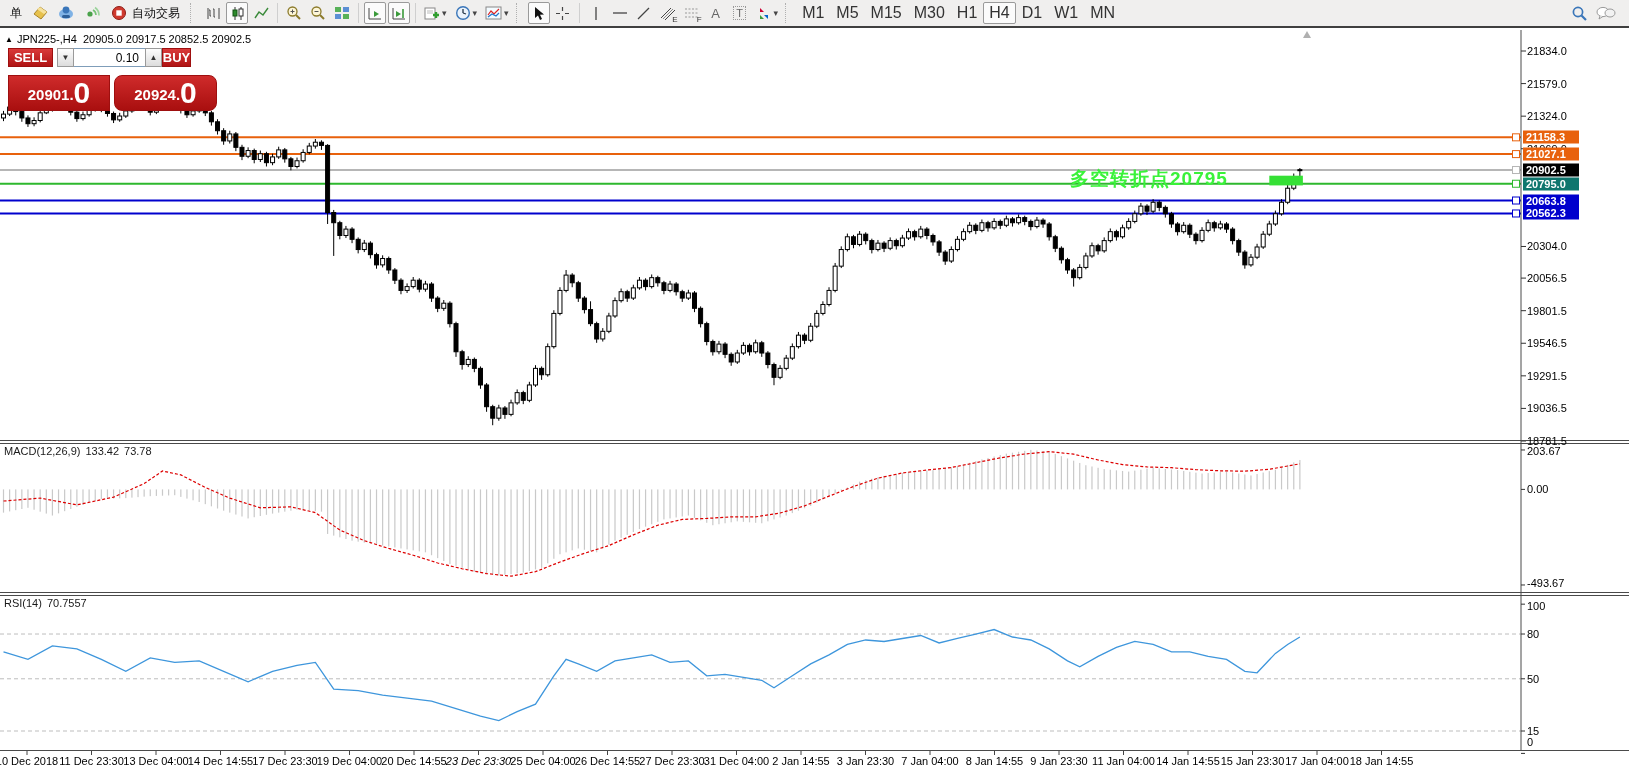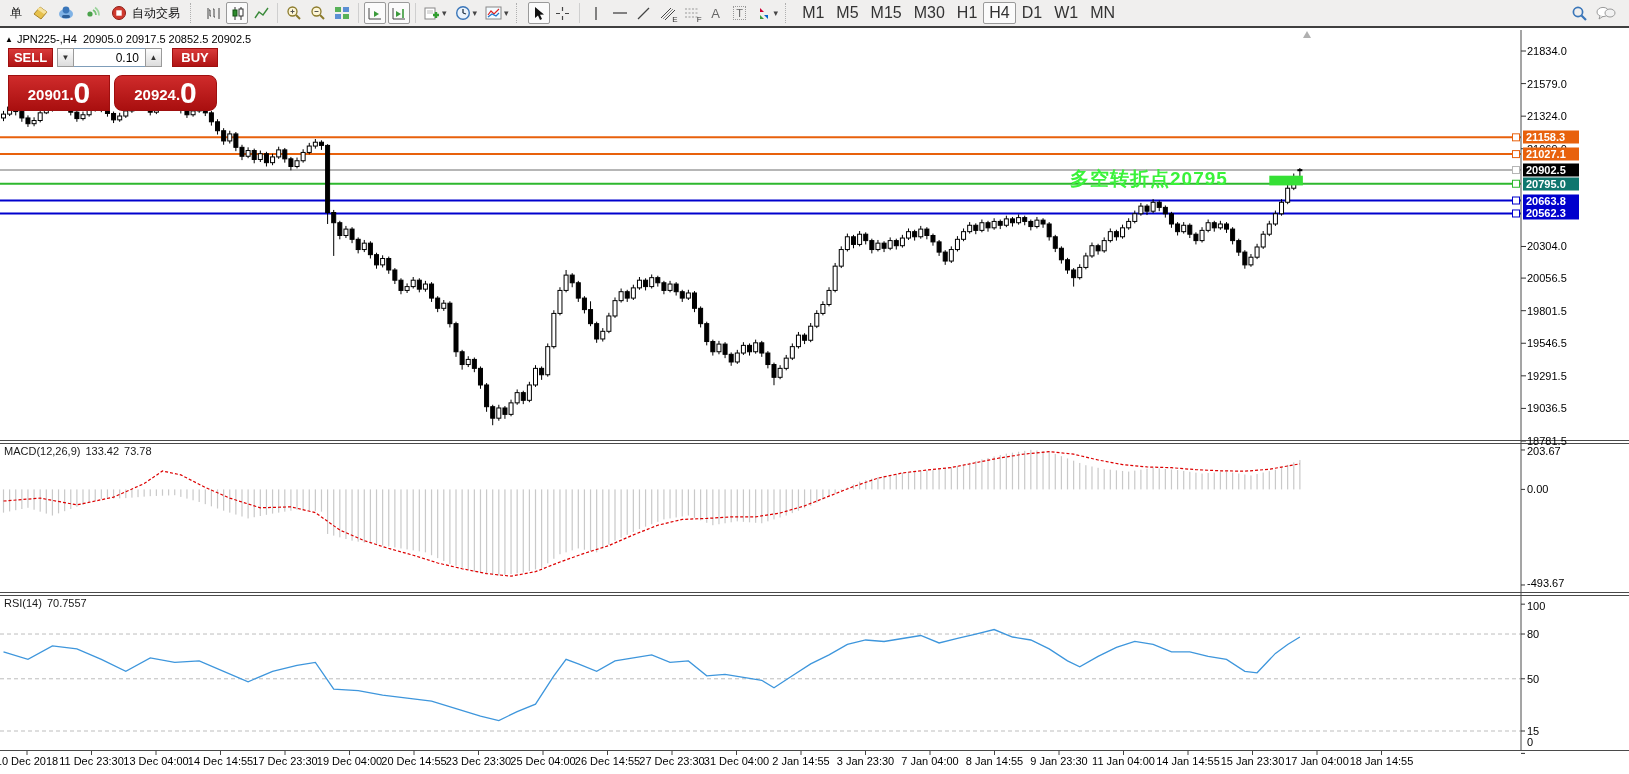--- a/index.html
+++ b/index.html
@@ -21,21 +21,21 @@
   
   #chart-canvas{position:absolute;left:0;top:0;z-index:1;}
   .chart-title{position:absolute;left:5px;top:33px;font-size:11px;color:#000;z-index:30;}
   .chart-title .tri{font-size:8px;vertical-align:1px;margin-right:4px;color:#000;}
   
   .trade-panel{position:absolute;left:8px;top:48px;width:211px;z-index:30;}
   .tp-row1{display:flex;height:19px;}
   .tp-btn{background:linear-gradient(#d93a3a,#b01414);color:#fff;font-size:13px;font-weight:bold;
           display:flex;align-items:center;justify-content:center;border:1px solid #9e0f0f;box-sizing:border-box;}
   .tp-sell{width:45px;}
-  .tp-buy{width:46px;margin-left:10px;}
+  .tp-buy{width:29px;margin-left:0;}
   .tp-step{width:17px;background:linear-gradient(#fdfdfd,#dcdcdc);border:1px solid #9a9a9a;box-sizing:border-box;
            display:flex;align-items:center;justify-content:center;font-size:8px;color:#333;margin-left:4px;}
   .tp-lot{width:71px;margin-left:0px;border:1px solid #7f9db9;border-left:none;border-right:none;box-sizing:border-box;
           font-size:12px;text-align:right;padding-right:6px;background:#fff;color:#000;height:19px;}
   .tp-row2{display:flex;margin-top:8px;height:36px;}
   .tp-price{background:linear-gradient(#cf2b2b,#a90f0f);border:1px solid #9e0f0f;color:#fff;display:flex;align-items:flex-end;
             justify-content:center;box-sizing:border-box;padding-bottom:2px;}
   .tp-price .main{font-size:15px;font-weight:bold;line-height:26px;}
   .tp-price .dot{font-size:15px;font-weight:bold;line-height:26px;}
   .tp-price .big{font-size:30px;font-weight:bold;line-height:30px;}
@@ -1042,21 +1042,21 @@
     <div class="line-label" style="top: 183.747px; background: #0f766e; color: rgb(255, 255, 255);">20795.0</div>
     <div class="line-label" style="top: 200.51px; background: rgb(0, 0, 205); color: rgb(255, 255, 255);">20663.8</div>
     <div class="line-label" style="top: 213.478px; background: rgb(0, 0, 205); color: rgb(255, 255, 255);">20562.3</div>
     <div class="date-label" style="left: 27px;">10 Dec 2018</div>
     <div class="date-label" style="left: 91.5px;">11 Dec 23:30</div>
     <div class="date-label" style="left: 156px;">13 Dec 04:00</div>
     <div class="date-label" style="left: 220.5px;">14 Dec 14:55</div>
     <div class="date-label" style="left: 285px;">17 Dec 23:30</div>
     <div class="date-label" style="left: 349.5px;">19 Dec 04:00</div>
     <div class="date-label" style="left: 414px;">20 Dec 14:55</div>
-    <div class="date-label" style="left: 478.5px;">23 Dec 23:30</div>
+    <div class="date-label" style="left: 478.5px; font-style: italic;">23 Dec 23:30</div>
     <div class="date-label" style="left: 543px;">25 Dec 04:00</div>
     <div class="date-label" style="left: 607.5px;">26 Dec 14:55</div>
     <div class="date-label" style="left: 672px;">27 Dec 23:30</div>
     <div class="date-label" style="left: 736.5px;">31 Dec 04:00</div>
     <div class="date-label" style="left: 801px;">2 Jan 14:55</div>
     <div class="date-label" style="left: 865.5px;">3 Jan 23:30</div>
     <div class="date-label" style="left: 930px;">7 Jan 04:00</div>
     <div class="date-label" style="left: 994.5px;">8 Jan 14:55</div>
     <div class="date-label" style="left: 1059px;">9 Jan 23:30</div>
     <div class="date-label" style="left: 1123.5px;">11 Jan 04:00</div>

